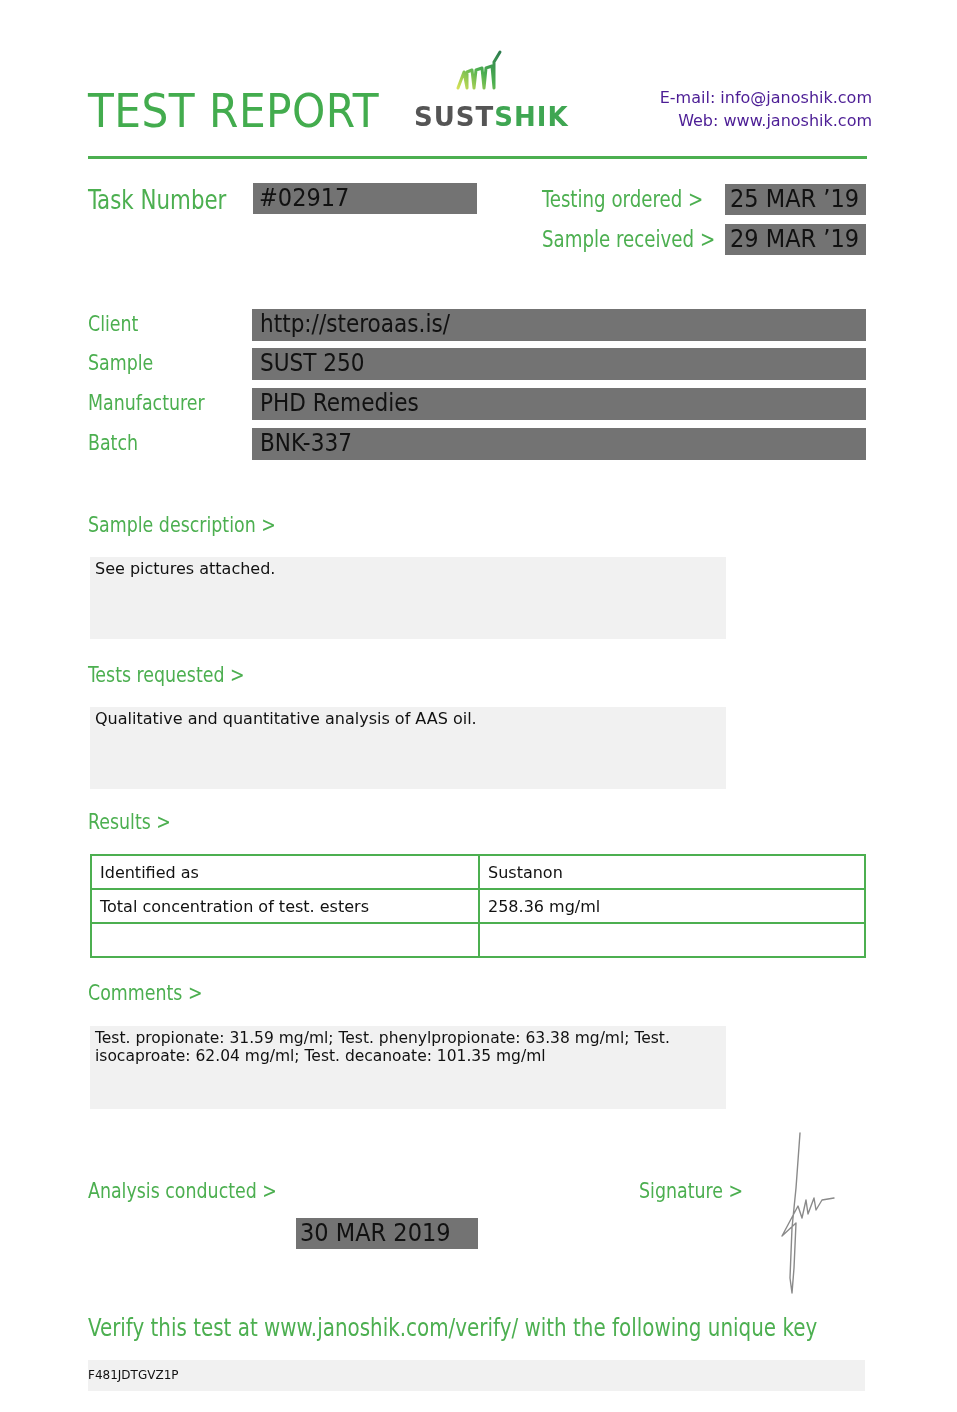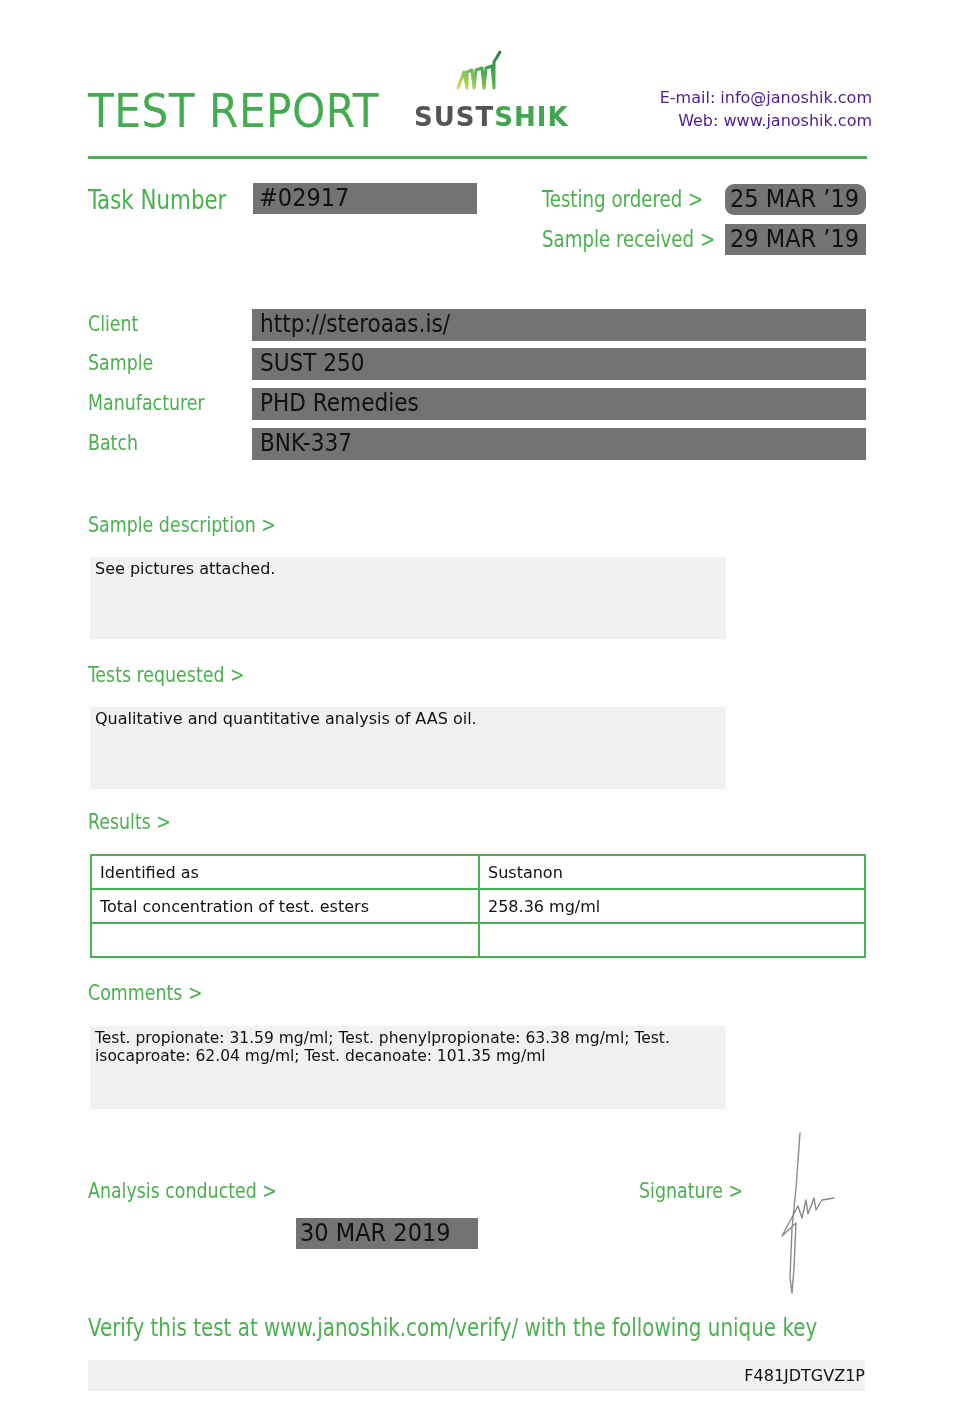--- a/index.html
+++ b/index.html
@@ -18,21 +18,21 @@
   .field-row { position: absolute; left: 88px; width: 778px; height: 33px; }
   .field-row .lbl { position: absolute; left: 0; top: 2px; font-size: 22px; }
   .field-row .box { position: absolute; left: 164px; top: 0; width: 614px; height: 32px; }
   .field-row .val { position: absolute; left: 8px; top: 1px; }
   .section-lbl { font-size: 22px; }
   .textbox { left: 90px; width: 636px; height: 82px; background: #f1f1f1; padding: 3px 5px; font-size: 16px; color: #111; line-height: 18px; }
   .results { left: 90px; top: 854px; width: 776px; border-collapse: collapse; }
   .results td { border: 2px solid #4caf50; height: 34px; font-size: 16px; padding: 0 8px; color: #111; }
   .results td:first-child { width: 388px; }
   .sig { left: 772px; top: 1128px; width: 70px; height: 170px; }
-  .key-box { left: 88px; top: 1360px; width: 777px; height: 31px; background: #f1f1f1; text-align: right; font-size: 16px; line-height: 31px; color: #111; }
+  .key-box { left: 88px; top: 1360px; width: 777px; height: 31px; background: #f1f1f1; text-align: left; font-size: 12px; line-height: 31px; color: #111; }
 </style>
 </head>
 <body>
 
 <div class="abs title">TEST REPORT</div>
 
 <div class="abs logo">
   <svg width="140" height="55" viewBox="0 0 140 55" style="position:absolute;left:0;top:0">
     <defs>
       <linearGradient id="lg" x1="0" y1="1" x2="1" y2="0">
@@ -54,21 +54,21 @@
 </div>
 
 <div class="abs rule"></div>
 
 <div class="abs lbl" style="left:88px;top:184px;font-size:27px;">Task Number</div>
 <div class="abs box" style="left:253px;top:183px;width:224px;height:31px;">
   <div class="val" style="position:absolute;left:6px;top:0px;font-size:25px;">#02917</div>
 </div>
 
 <div class="abs lbl" style="left:542px;top:186px;font-size:23px;">Testing ordered  &gt;</div>
-<div class="abs box" style="left:725px;top:184px;width:141px;height:31px;border-radius:9px;">
+<div class="abs box" style="left:725px;top:184px;width:141px;height:31px;">
   <div class="val" style="position:absolute;left:5px;top:0px;font-size:25px;">25 MAR ’19</div>
 </div>
 <div class="abs lbl" style="left:542px;top:226px;font-size:23px;">Sample received &gt;</div>
 <div class="abs box" style="left:725px;top:224px;width:141px;height:31px;">
   <div class="val" style="position:absolute;left:5px;top:0px;font-size:25px;">29 MAR ’19</div>
 </div>
 
 <div class="field-row" style="top:309px;">
   <div class="lbl">Client</div>
   <div class="box">

